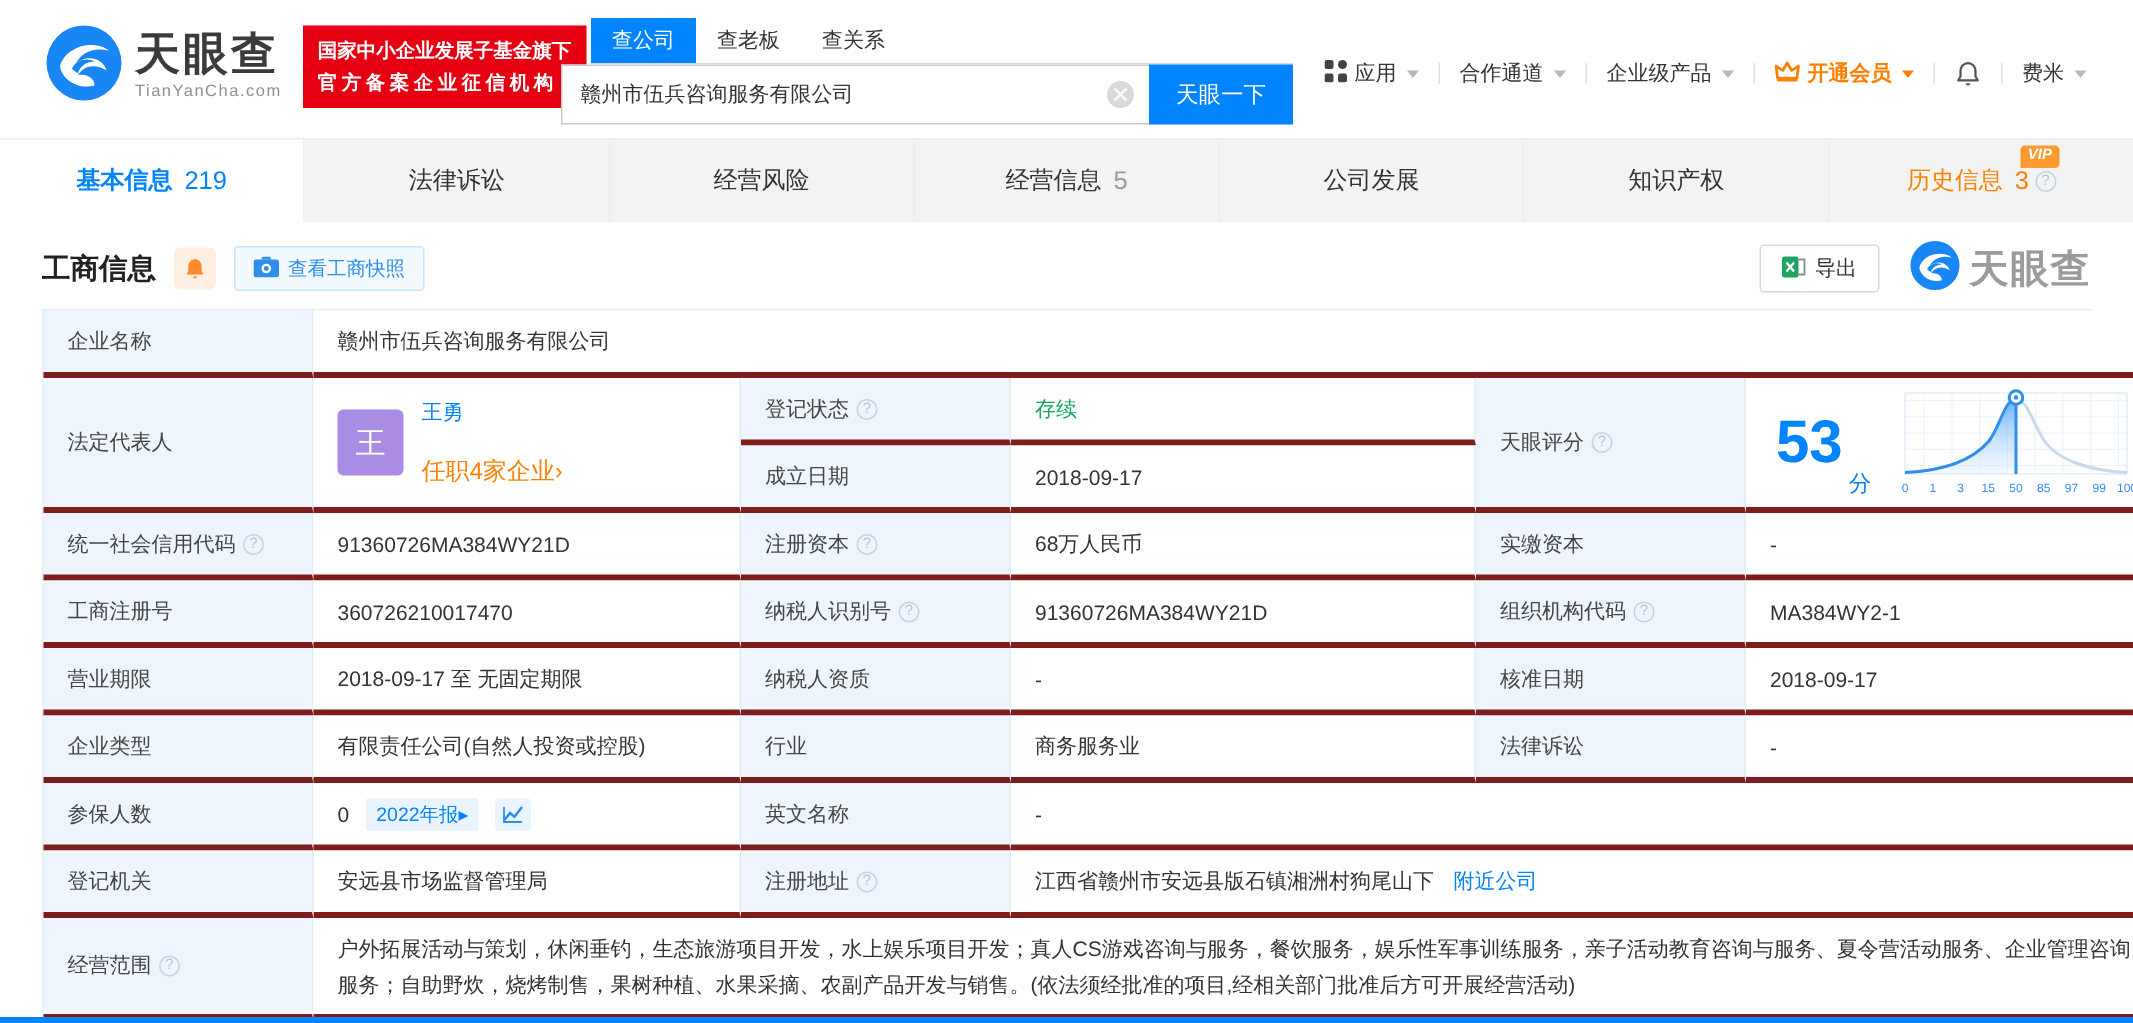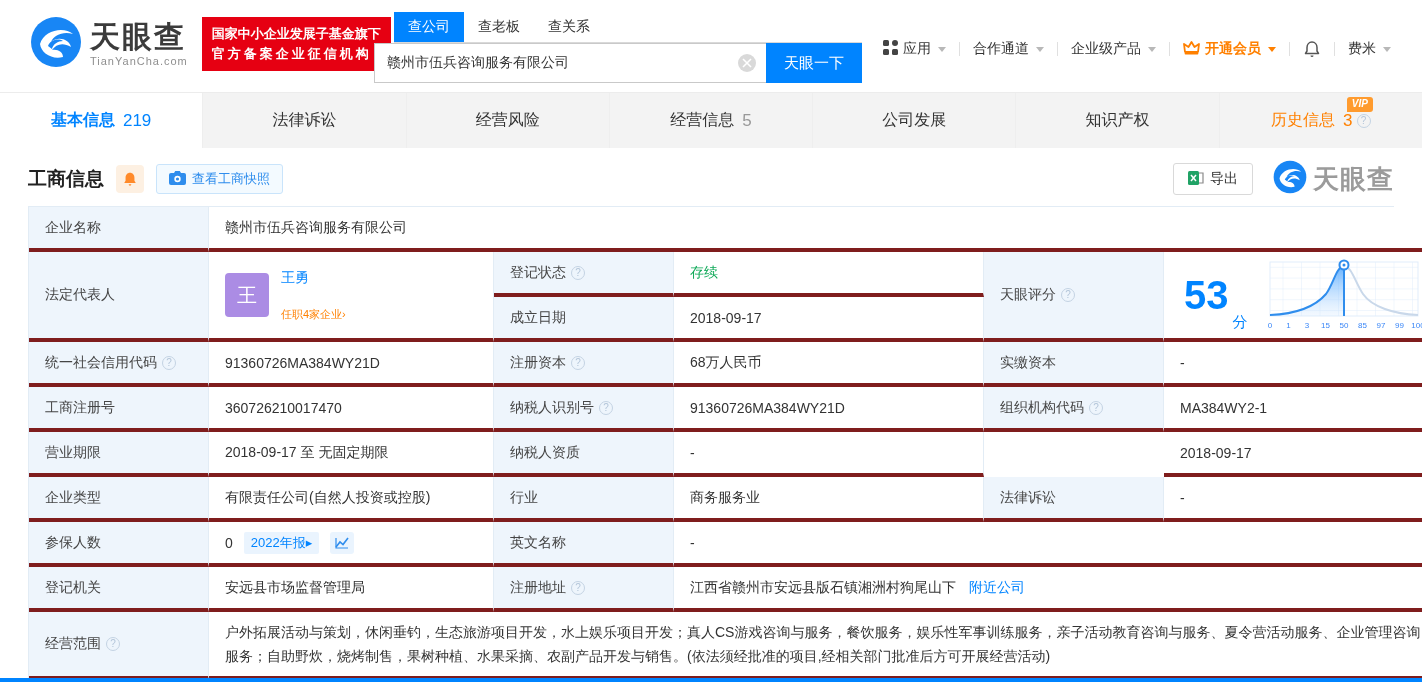--- a/index.html
+++ b/index.html
@@ -86,21 +86,21 @@
   .val { background:#fff; color:#333; }
   .green { color:#0fa958; }
   .link-blue { color:#0084ff; cursor:pointer; text-decoration:none; }
   .link-orange { color:#ff8000; cursor:pointer; text-decoration:none; }
 
   .rep-cell { gap:12px; }
   .avatar { width:44px; height:44px; border-radius:4px; background:#ab8ce4; color:#fff;
     font-size:20px; display:flex; align-items:center; justify-content:center; flex:0 0 auto; }
   .rep-meta { display:flex; flex-direction:column; gap:20px; }
   .rep-name { font-size:14px; }
-  .rep-link { font-size:11px; }
+  .rep-link { font-size:16px; }
 
   .score-cell { gap:16px; padding-left:20px; }
   .score-num { font-size:40px; font-weight:bold; color:#0084ff; line-height:1; }
   .score-unit { font-size:15px; color:#0084ff; align-self:flex-end; margin:0 0 6px -12px; }
 
   .ins-tag { background:#eaf4fe; color:#0084ff; font-size:13px; padding:2px 7px;
     border-radius:2px; margin-left:6px; cursor:pointer; }
   .trend-chip { width:24px; height:22px; background:#eaf4fe; border-radius:3px; margin-left:6px;
     display:flex; align-items:center; justify-content:center; cursor:pointer; }
 
@@ -390,20 +390,23 @@
     </div>
   <div class="cell val" style="grid-area:6/2/7/3">
       <span>2018-09-17 至 无固定期限</span>
     </div>
   <div class="cell lbl" style="grid-area:6/3/7/4">
       <span>纳税人资质</span>
     </div>
   <div class="cell val" style="grid-area:6/4/7/5">
       <span>-</span>
     </div>
+  <div class="cell lbl" style="grid-area:6/5/7/6">
+      <span>核准日期</span>
+    </div>
   <div class="cell val" style="grid-area:6/6/7/7">
       <span>2018-09-17</span>
     </div>
 
   <div class="cell lbl" style="grid-area:7/1/8/2">
       <span>企业类型</span>
     </div>
   <div class="cell val" style="grid-area:7/2/8/3">
       <span>有限责任公司(自然人投资或控股)</span>
     </div>

